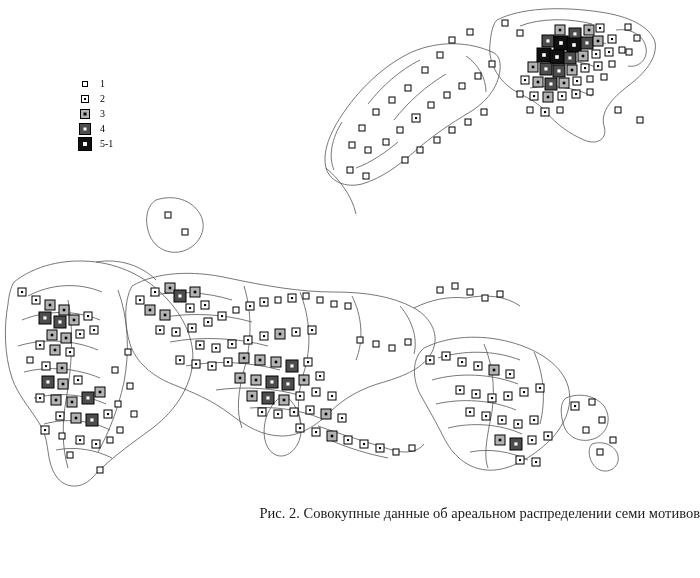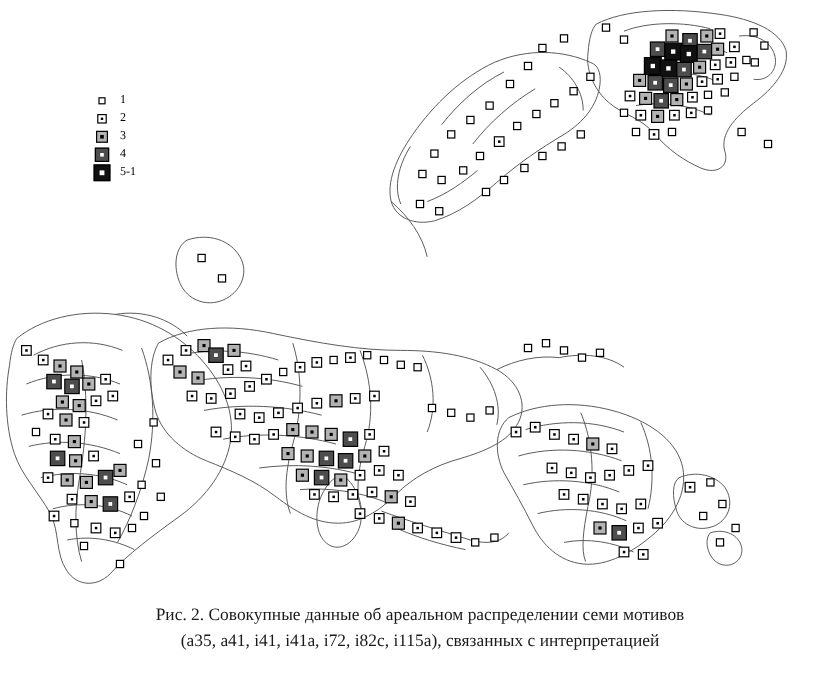--- a/index.html
+++ b/index.html
@@ -58,21 +58,21 @@
     position: absolute;
     left: 0;
     top: 503px;
     width: 700px;
     text-align: center;
     font-family: "Liberation Serif", serif;
     font-size: 14.5px;
     line-height: 21px;
     color: #1a1a1a;
   }
-  .caption div { white-space: nowrap; }
+  .caption div { white-space: nowrap; text-align: right; }
   
 </style>
 </head>
 <body>
 
 <div id="page">
 
   <div id="map-area">
     <svg id="map-svg" viewBox="0 0 700 500" xmlns="http://www.w3.org/2000/svg">
       <rect x="0" y="0" width="700" height="500" fill="#ffffff"></rect>
@@ -539,16 +539,15 @@
         <span class="legend-swatch" style="width: 14px; height: 14px; background: rgb(17, 17, 17); border: 1px solid rgb(0, 0, 0); box-sizing: border-box; margin-left: 0px; margin-right: 8px;">
             <span style="position: absolute; width: 4px; height: 4px; background: rgb(255, 255, 255); left: 50%; top: 50%; transform: translate(-50%, -50%);"></span>
           </span>
         <span class="legend-label">5-1</span>
       </div>
     </div>
   </div>
 
   <div class="caption">
     <div>Рис. 2. Совокупные данные об ареальном распределении семи мотивов</div>
-    <div>(a35, a41, i41, i41a, i72, i82c, i115a), связанных с интерпретацией</div>
   </div>
 
 </div>
 
 </body></html>

